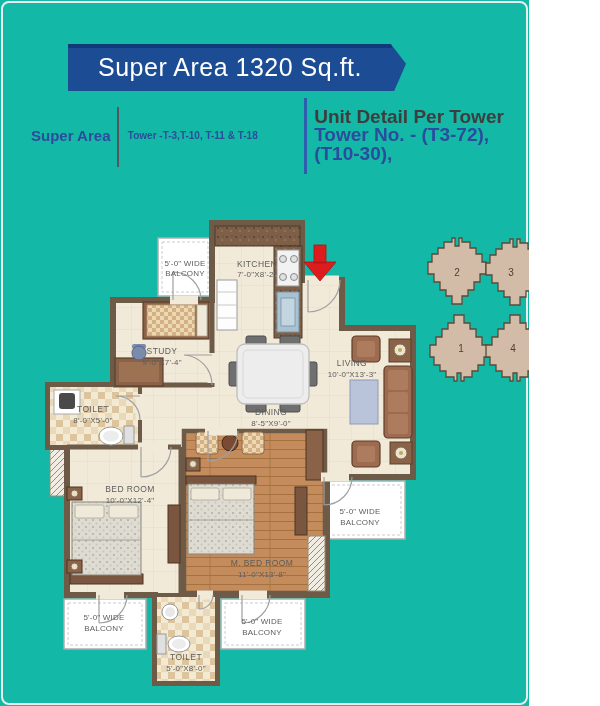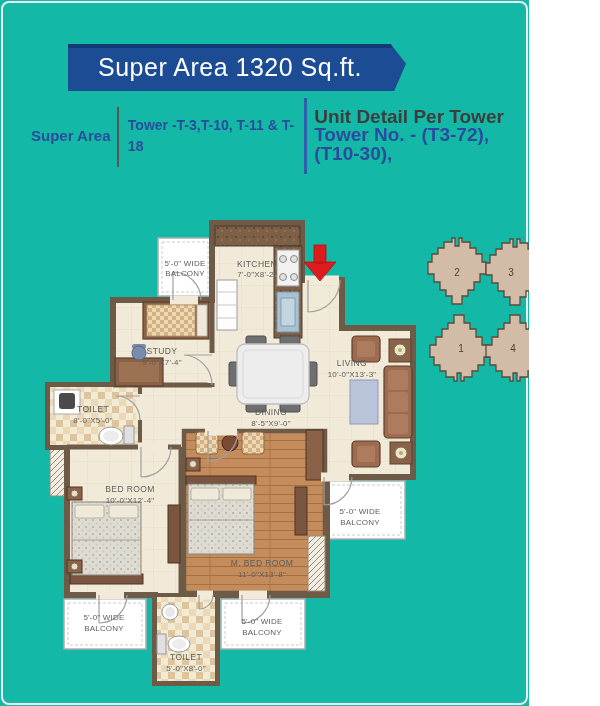--- a/index.html
+++ b/index.html
@@ -14,21 +14,21 @@
   .banner-top-edge{position:absolute;top:0;left:0;width:96%;height:4px;background:#113a78;}
   .banner-title{position:absolute;inset:0;display:flex;align-items:center;justify-content:center;
           color:#ffffff;font-size:25px;font-weight:500;letter-spacing:.5px;padding-right:14px;}
 
   
   .info{position:absolute;left:31px;top:97px;display:flex;align-items:center;}
   .blue{color:#2b4c9d;}
   .dark{color:#3e3d3d;}
   .col1{width:96px;font-size:15px;font-weight:700;line-height:21px;}
   .div1{width:0;border-left:2px solid #55555a;height:60px;margin:3px 9px 0 6px;}
-  .col2{width:212px;font-size:14px;font-weight:700;line-height:21px;}
+  .col2{width:212px;font-size:10px;font-weight:700;line-height:21px;}
   .div2{width:0;border-left:3px solid #2e5fae;height:76px;margin:1px 7px 0 0;}
   .col3{font-size:19px;font-weight:700;line-height:18.5px;}
   .col3 .indent{padding-left:57px;}
 
   .plan{position:absolute;left:0;top:0;}
   svg text{font-family:"Liberation Sans",sans-serif;fill:#5d5d5d;}
   .rname{font-size:8.5px;letter-spacing:.4px;}
   .rdims{font-size:8px;letter-spacing:.2px;}
   .unitnum{font-size:10px;fill:#4e4034;}
 </style>

